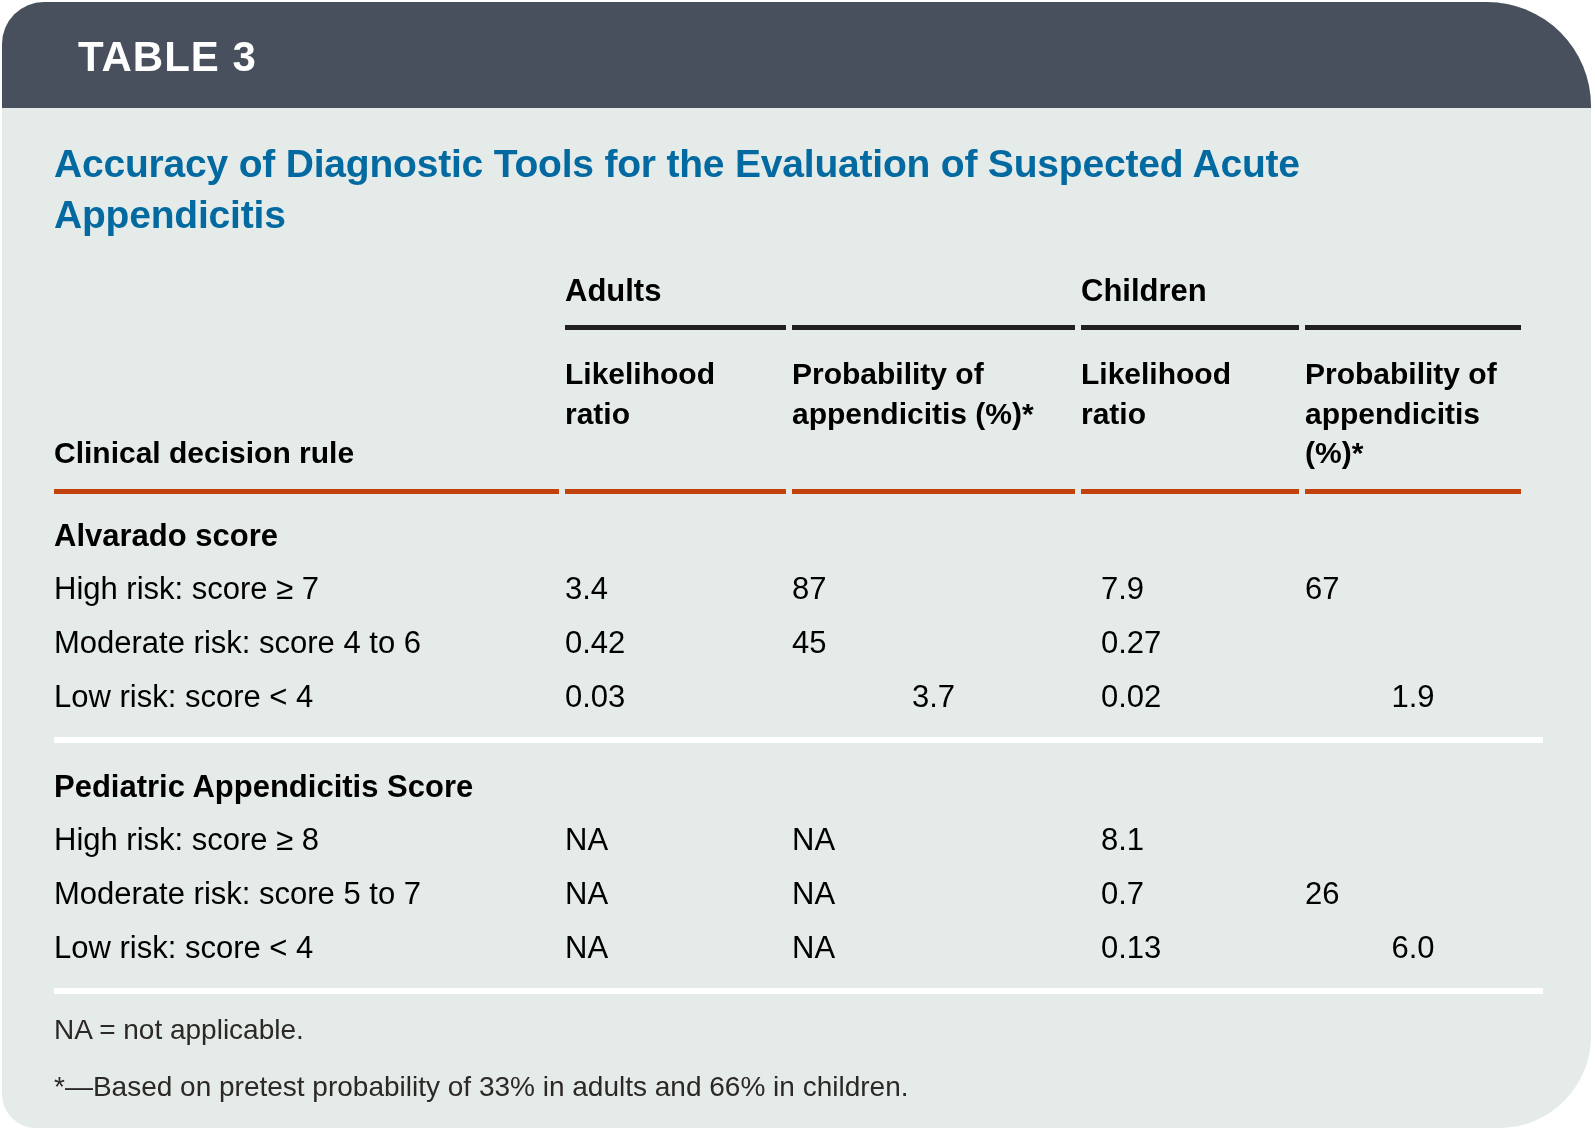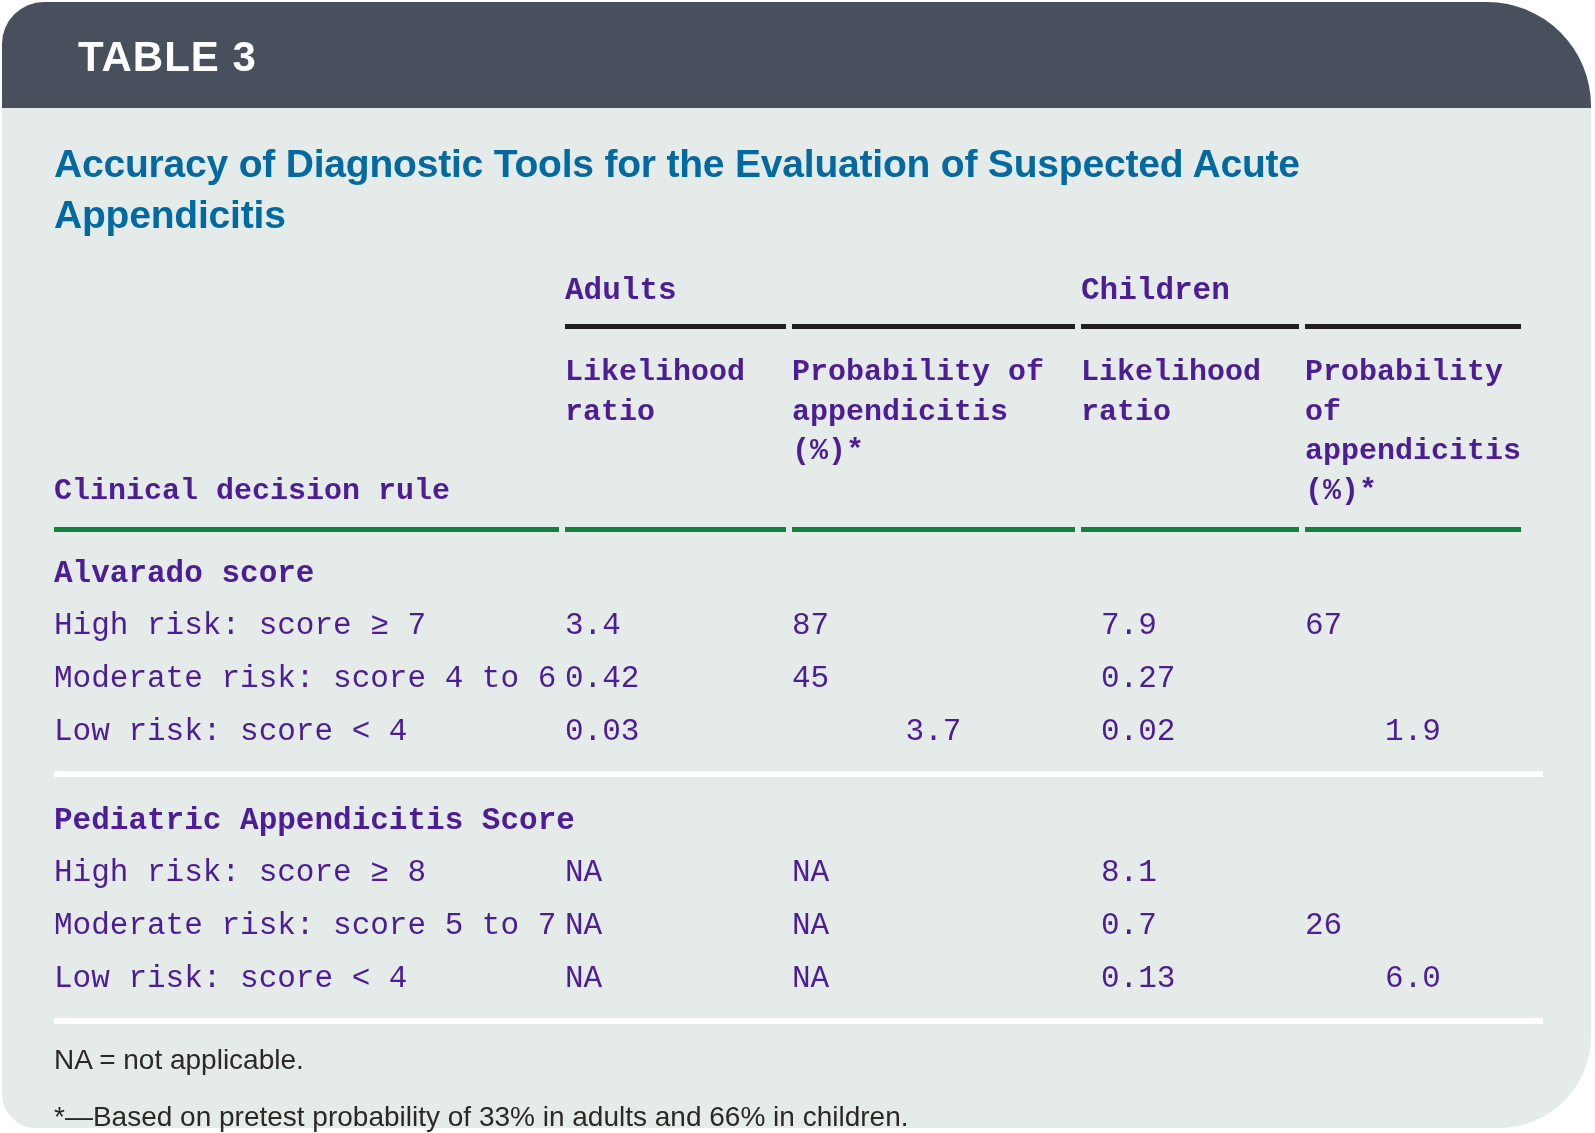--- a/index.html
+++ b/index.html
@@ -20,30 +20,30 @@
   }
   .headerbar .tablelabel{
     color:#ffffff;font-size:42px;font-weight:bold;letter-spacing:1px;
     margin-left:76px;margin-top:4px;
   }
   .title{
     margin:30px 60px 0 52px;
     color:#0369a1;font-size:39px;font-weight:bold;line-height:1.32;
     letter-spacing:-0.2px;
   }
-  .tgrid{margin:26px 0 0 52px;width:1473px;color:#4c1d95;font-family:Liberation Mono, monospace;}
+  .tgrid{margin:26px 0 0 52px;width:1473px;color:#000000;}
   .trow{display:grid;grid-template-columns:511px 227px 289px 224px 222px;}
   .cell{margin-right:6px;}
   .groups .cell{
     font-size:31px;font-weight:bold;
     padding:6px 0 16px 0;border-bottom:5px solid #221f1f;
   }
   .subs .cell{
     font-size:30px;font-weight:bold;line-height:1.32;
-    padding:24px 0 16px 0;border-bottom:5px solid #15803d;
+    padding:24px 0 16px 0;border-bottom:5px solid #c2410c;
   }
   .subs .rowhead{display:flex;align-items:flex-end;}
   .sectionhead{
     font-size:31px;font-weight:bold;padding:24px 0 8px 0;
   }
   .datarow .cell{
     font-size:31px;font-weight:normal;padding:9px 0;
   }
   .c4pad{padding-left:20px !important;}
   .indent{padding-left:14px;text-align:center;}

